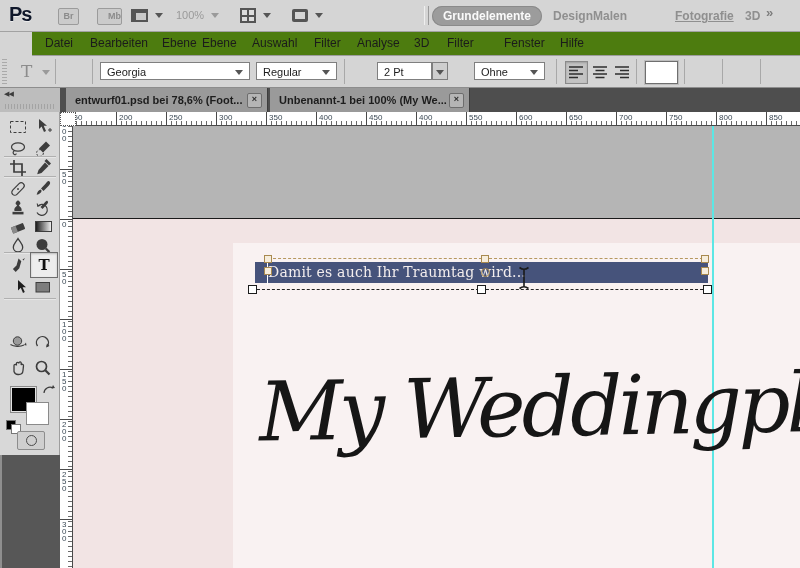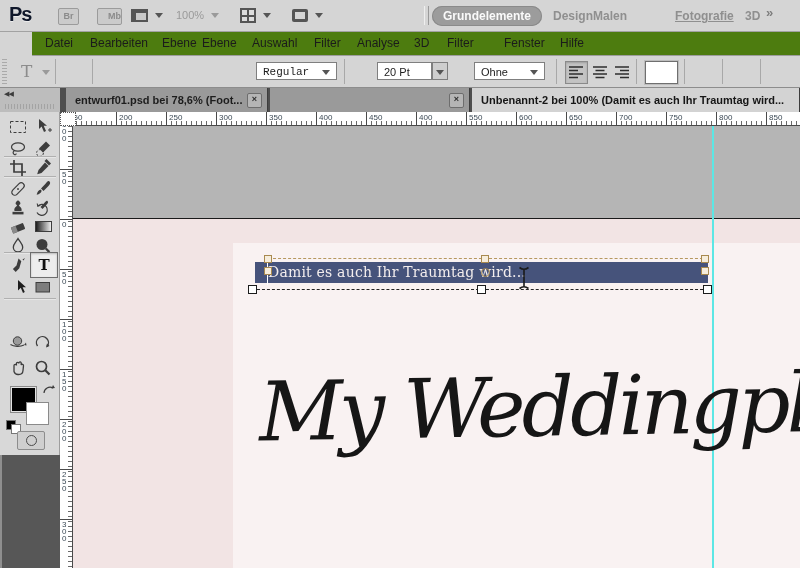--- a/index.html
+++ b/index.html
@@ -223,32 +223,36 @@
     <div class="glyph-icon" style="left:64px;top:62px;font-size:14px;font-weight:bold;">
       <svg width="20" height="20" viewBox="0 0 20 20">
         <path d="M4 4 v9 M2 10 l2 3 2-3" stroke="#2e2e2e" stroke-width="1.3" fill="none"></path>
         <text x="8" y="14" font-family="DejaVu Serif,serif" font-size="13" font-weight="bold" fill="#2e2e2e">T</text>
         <path d="M8 16 h10" stroke="#2e2e2e" stroke-width="1.2"></path>
       </svg>
     </div>
 
     <div class="opt-sep" style="left:92px;"></div>
 
-    <div class="combo" style="left:256px;width:81px;font-family:Liberation Mono, monospace;">
+    <div class="combo" style="left:100px;width:150px;">
+      <span>Georgia</span>
+      <div class="dd-arrow"></div>
+    </div>
+    <div class="combo" style="left:256px;width:81px;">
       <span>Regular</span>
       <div class="dd-arrow"></div>
     </div>
 
     <div class="opt-sep" style="left:344px;"></div>
 
     <div class="glyph-icon" style="left:352px;top:63px;font-size:11px;">
       <span style="font-size:10px;">t</span><span style="font-size:15px;font-weight:bold;">T</span>
     </div>
     <div class="combo" style="left:377px;width:55px;">
-      <span>20 Pt</span>
+      <span>2 Pt</span>
     </div>
     <div id="size-spin">
       <div class="dd-arrow"></div>
     </div>
 
     <div class="glyph-icon" style="left:455px;top:64px;font-size:12px;font-weight:bold;">aa</div>
     <div class="combo" style="left:474px;width:71px;">
       <span>Ohne</span>
       <div class="dd-arrow"></div>
     </div>
@@ -296,25 +300,22 @@
     <div class="opt-sep" style="left:760px;"></div>
   </div>
 
   <div id="tabbar">
 
   <div class="doc-tab" style="left: 66px; width: 202px;">
         <span>entwurf01.psd bei 78,6% (Foot...</span>
         <span class="tab-close">×</span>
       </div>
       <div class="doc-tab" style="left: 270px; width: 200px;">
+        <span>Unbenannt-1 bei 100% (My We...</span>
         <span class="tab-close">×</span>
-      </div>
-      <div class="doc-tab active" style="left: 472px; width: 328px;">
-        <span>Unbenannt-2 bei 100% (Damit es auch Ihr Traumtag wird...</span>
-        
       </div>
     </div>
 
   <div id="tool-panel-header">
     <div id="collapse-btn">◀◀</div>
     <div id="panel-grip"></div>
   </div>
 
   <div id="tool-panel">
 

